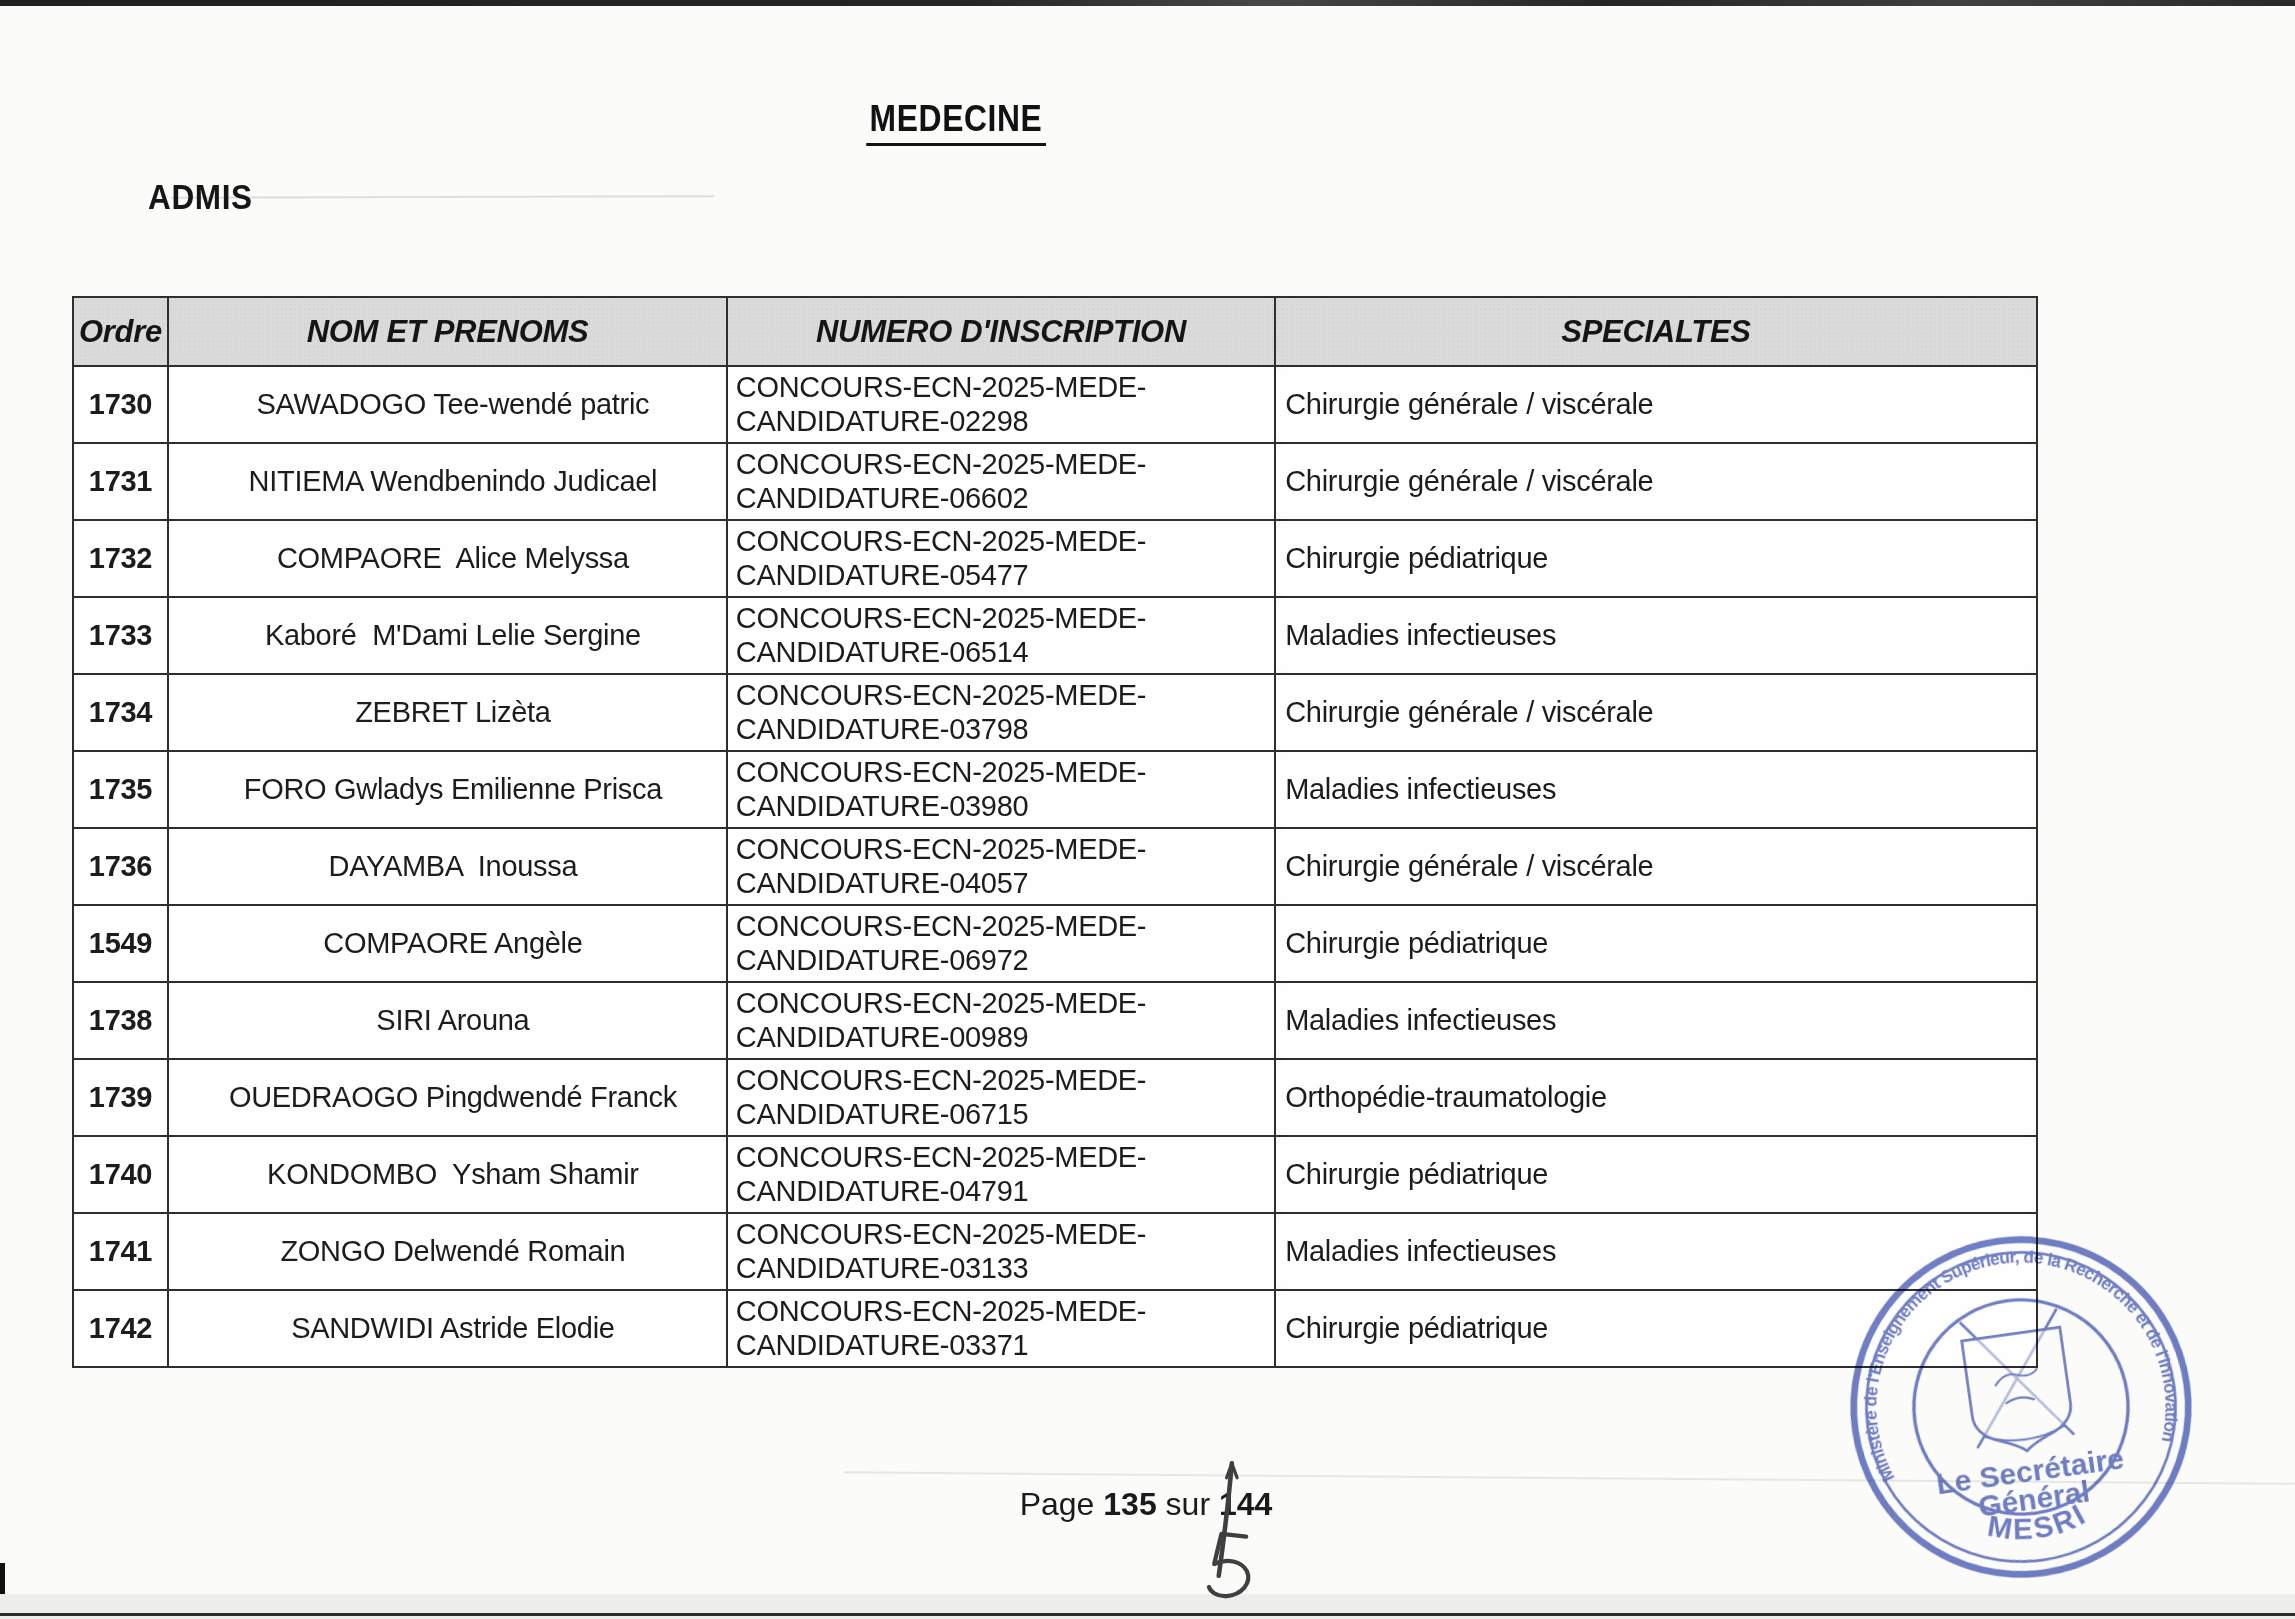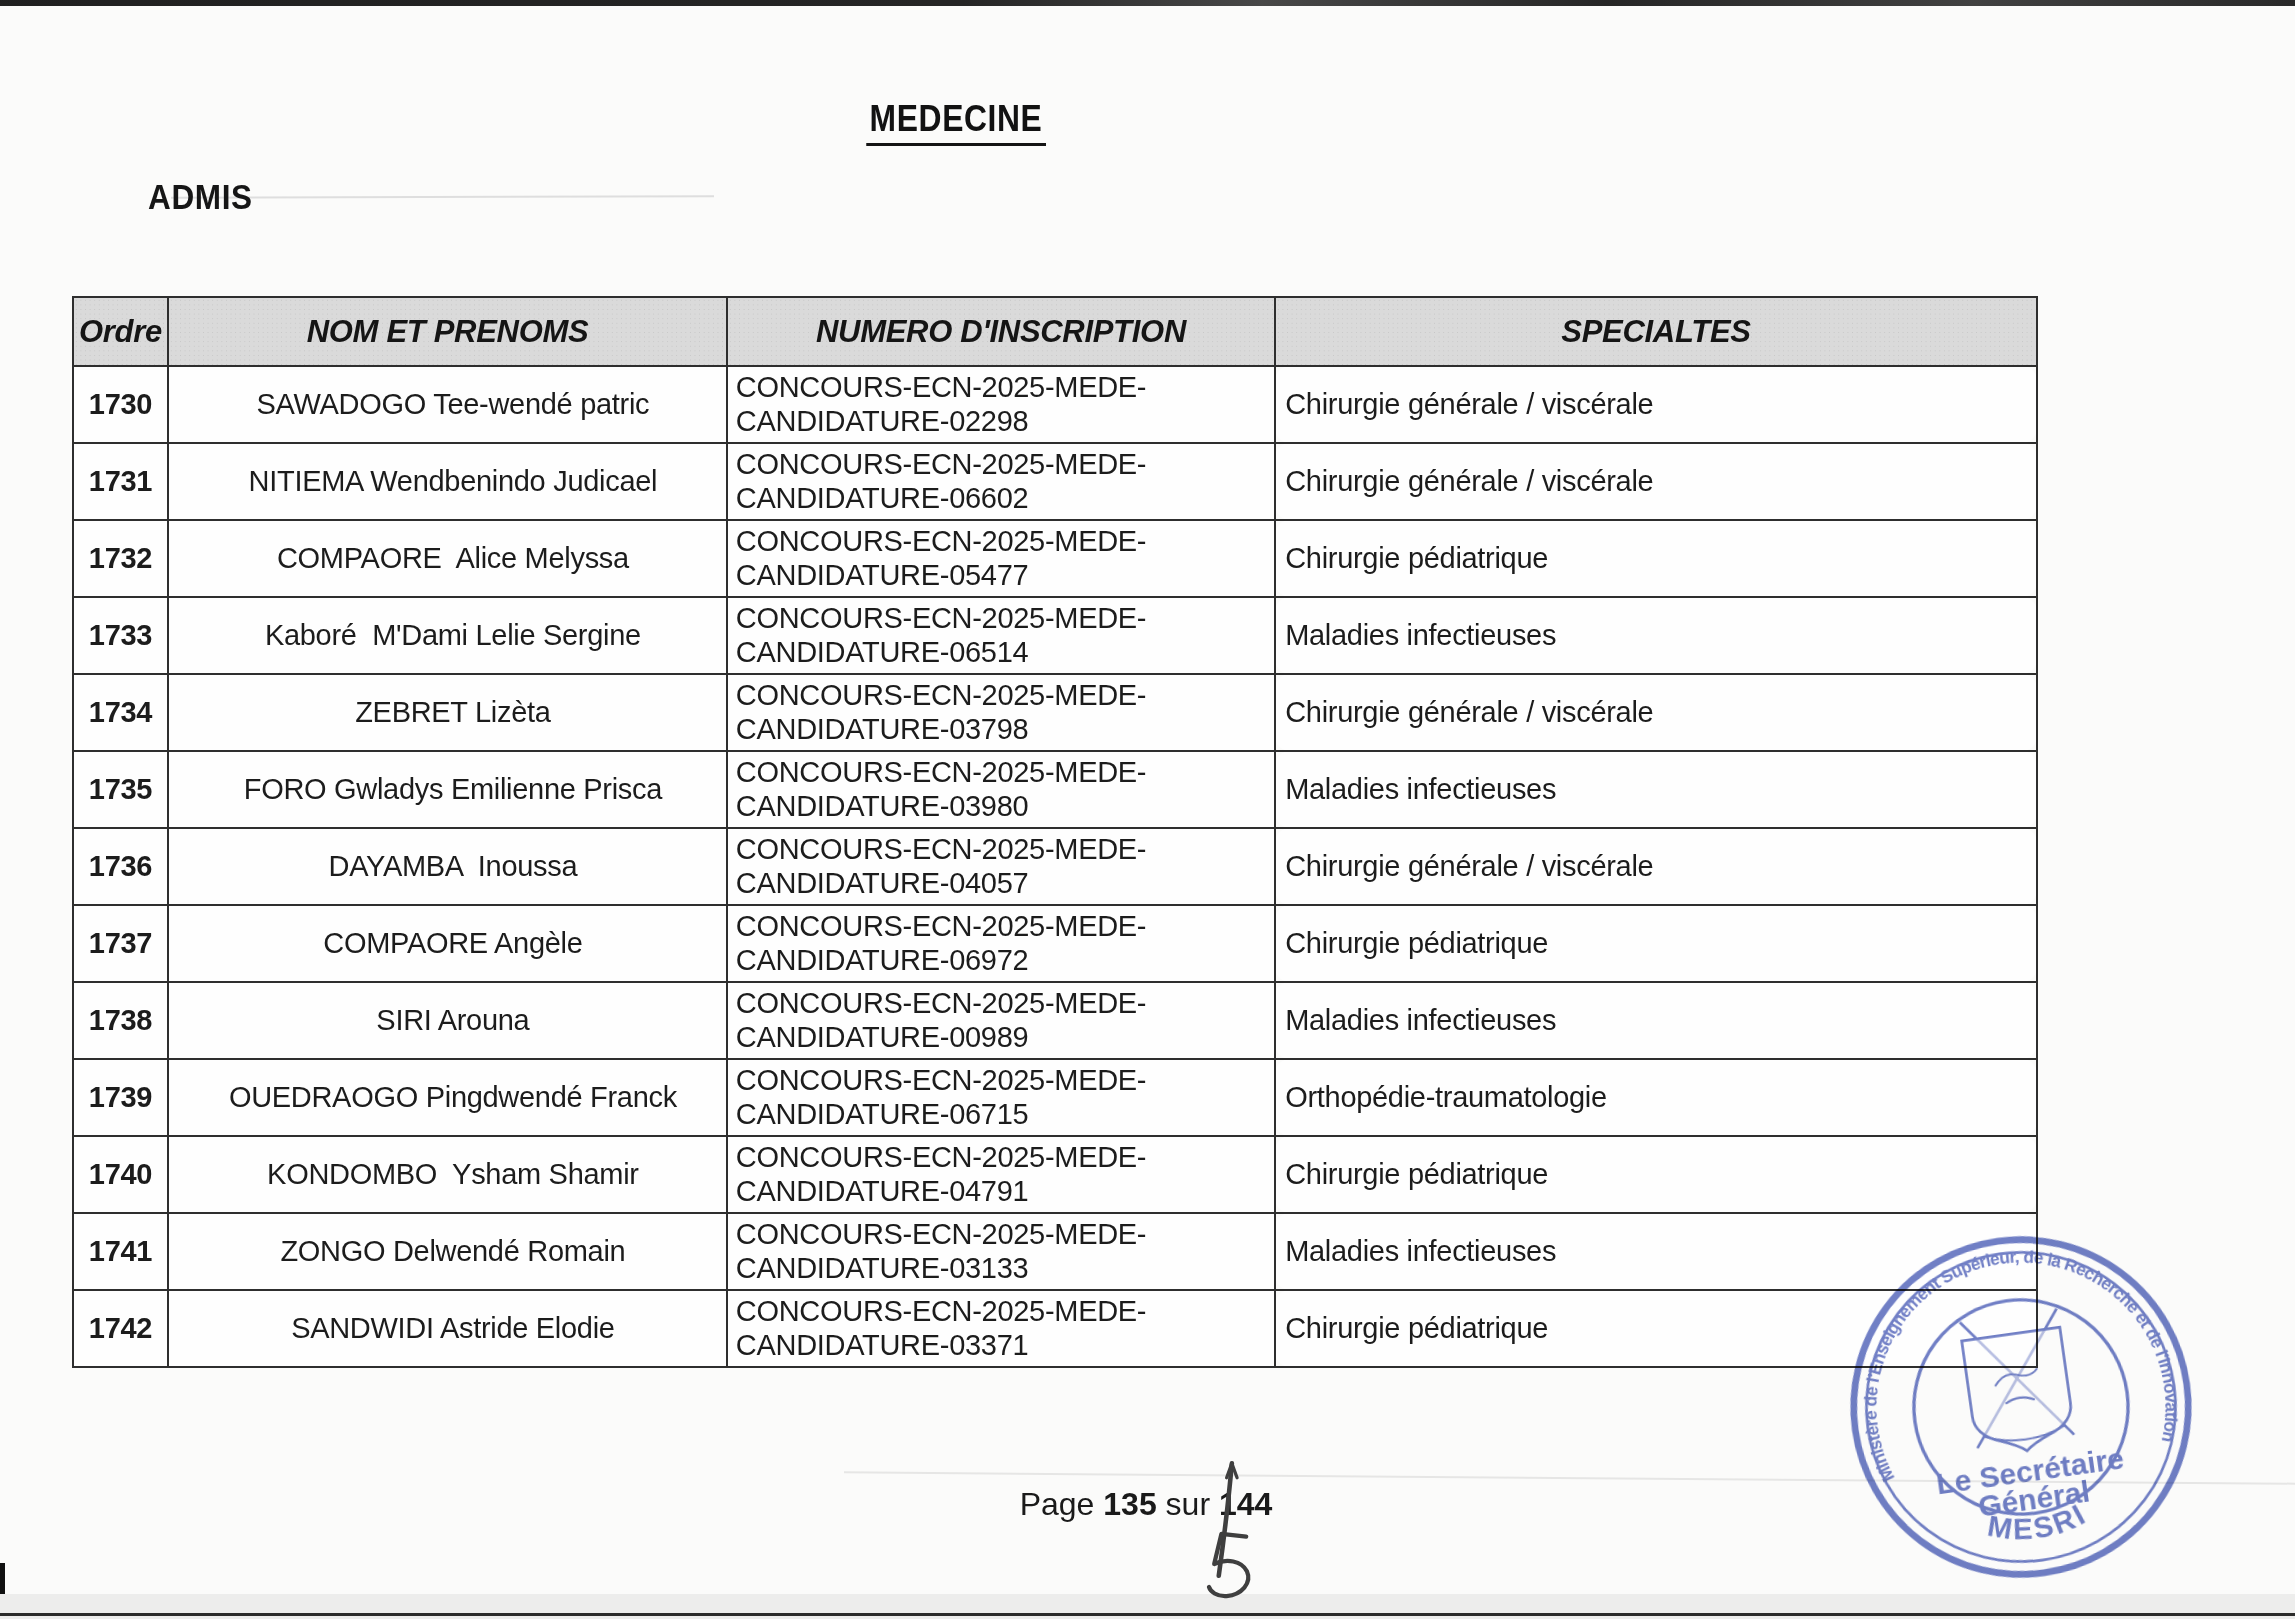--- a/index.html
+++ b/index.html
@@ -154,21 +154,21 @@
       <tr>
         <td class="c-ordre">1736</td>
         <td class="c-nom">DAYAMBA  Inoussa</td>
         <td class="c-num">
           <div>CONCOURS-ECN-2025-MEDE-</div>
           <div>CANDIDATURE-04057</div>
         </td>
         <td class="c-spec">Chirurgie générale / viscérale</td>
       </tr>
       <tr>
-        <td class="c-ordre">1737</td>
+        <td class="c-ordre">1549</td>
         <td class="c-nom">COMPAORE Angèle</td>
         <td class="c-num">
           <div>CONCOURS-ECN-2025-MEDE-</div>
           <div>CANDIDATURE-06972</div>
         </td>
         <td class="c-spec">Chirurgie pédiatrique</td>
       </tr>
       <tr>
         <td class="c-ordre">1738</td>
         <td class="c-nom">SIRI Arouna</td>

